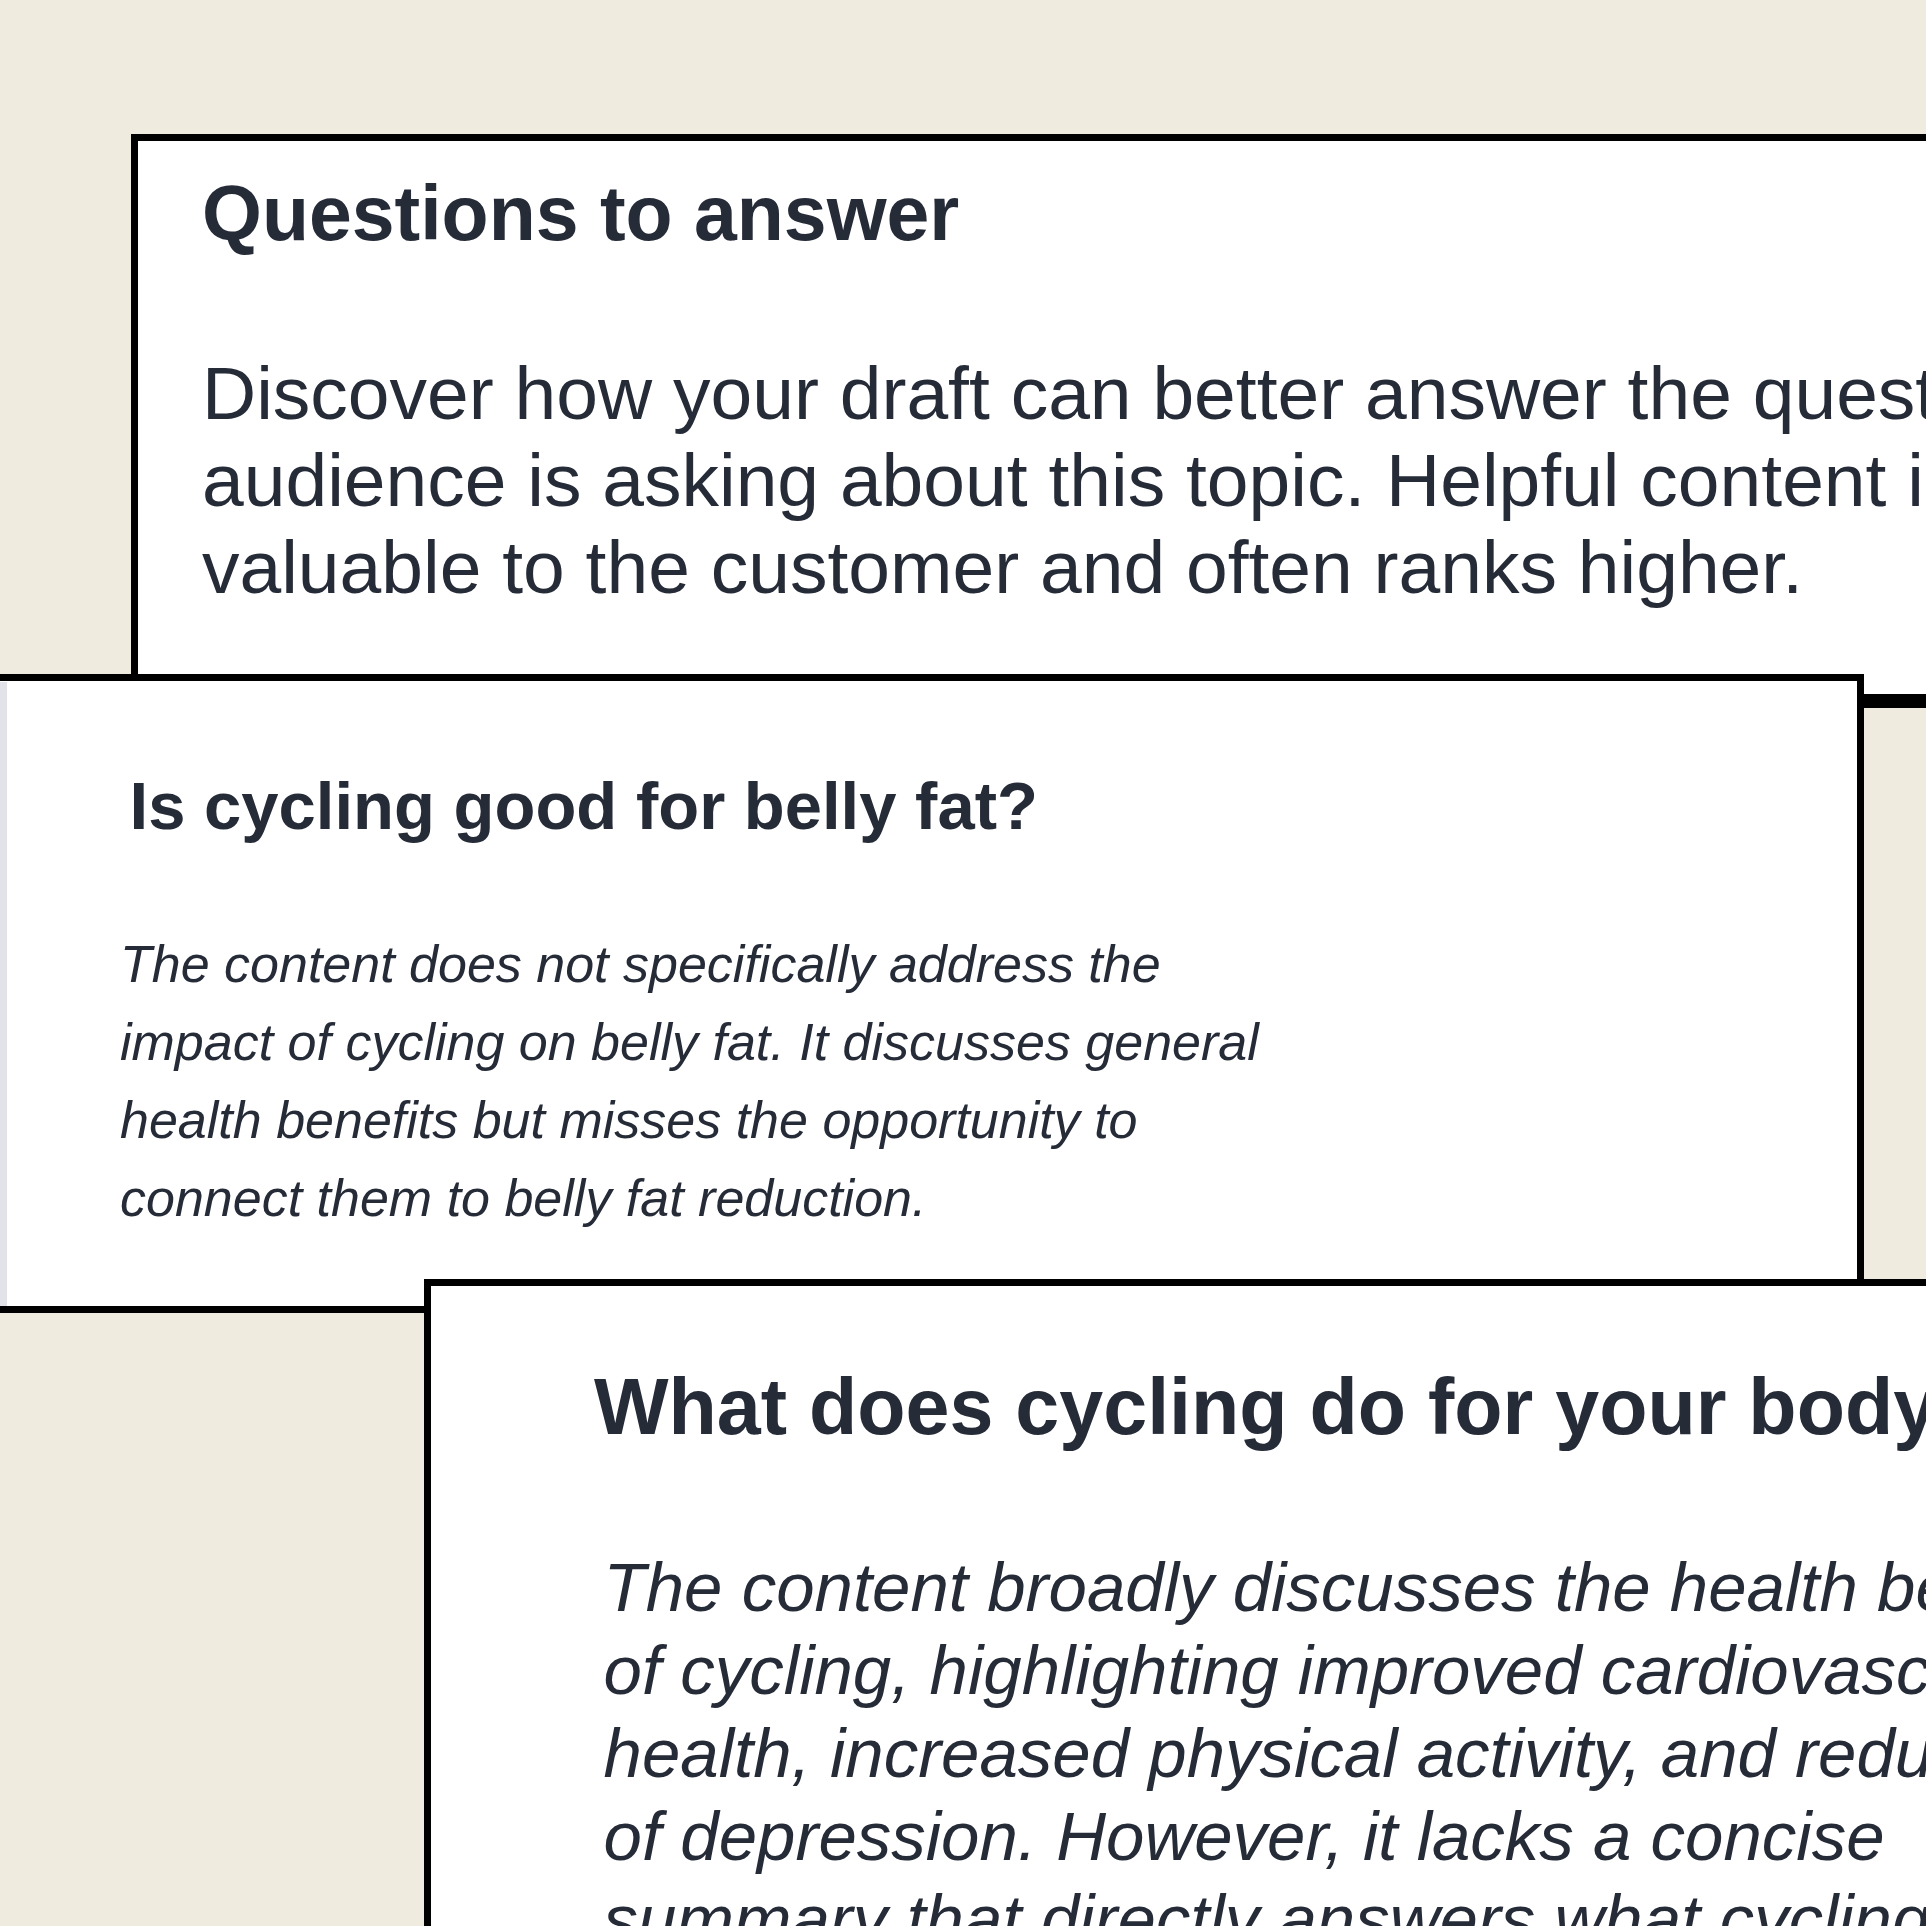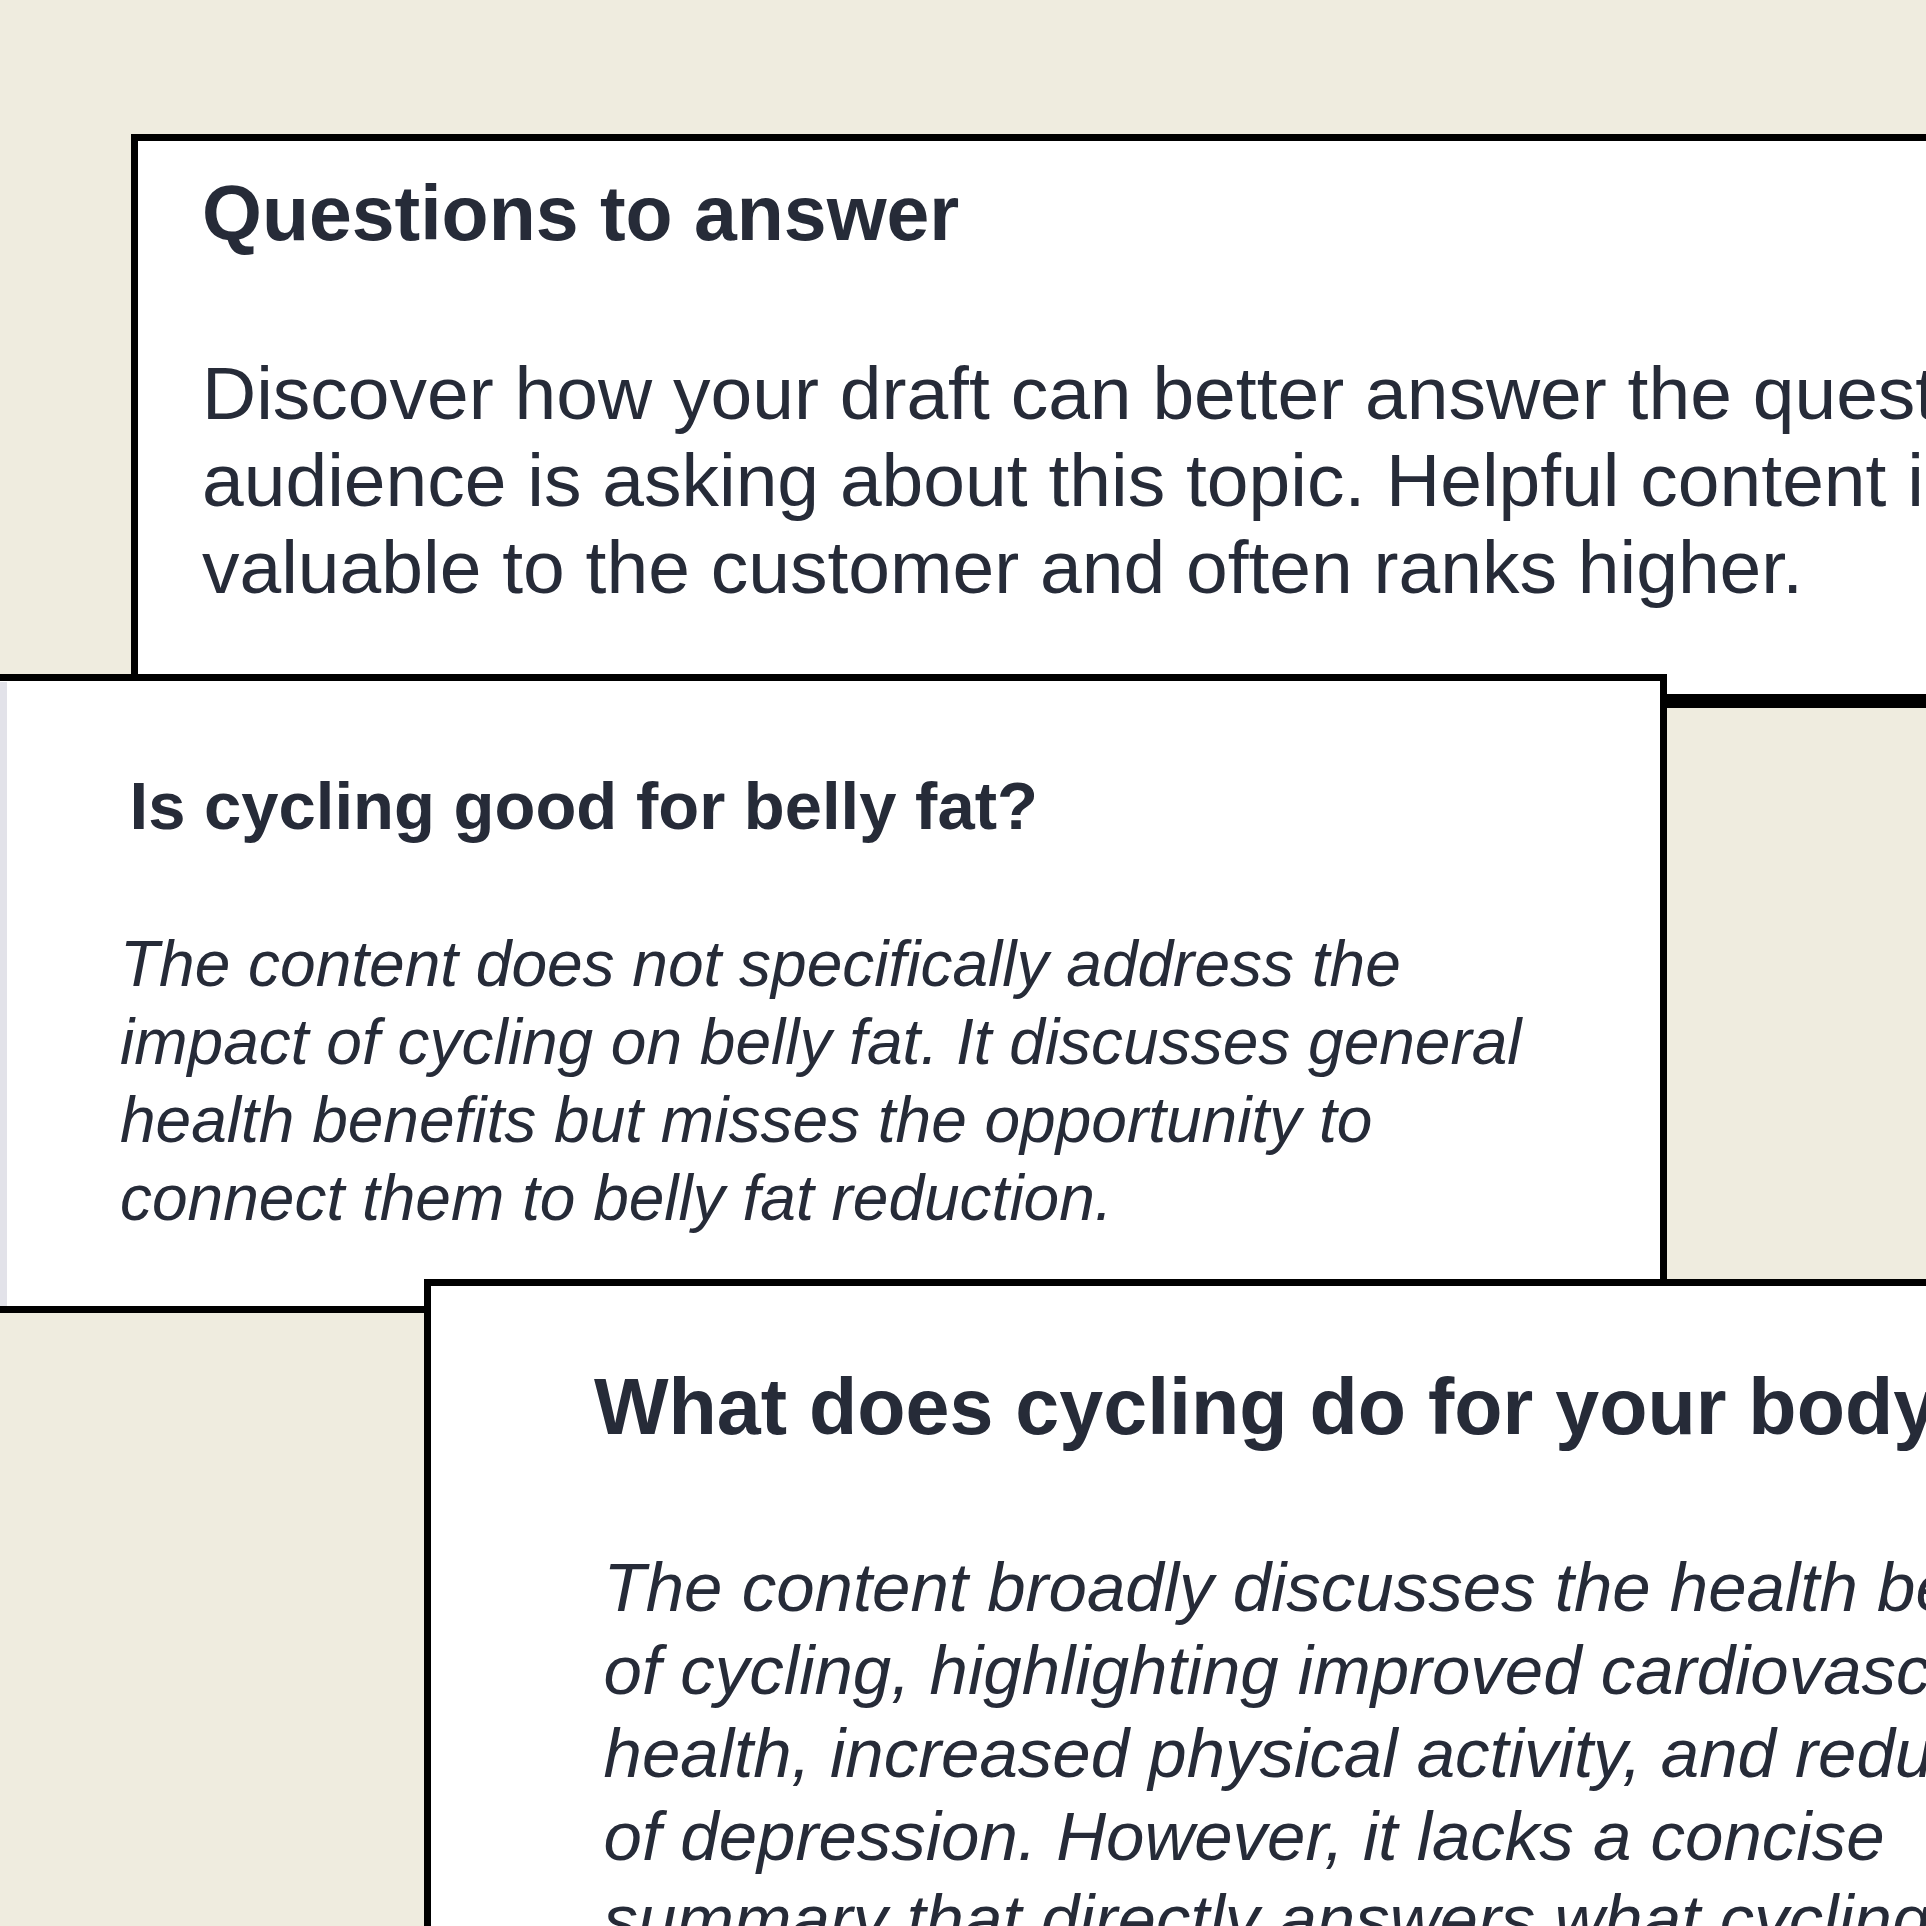--- a/index.html
+++ b/index.html
@@ -51,34 +51,34 @@
   .card-1 p {
     margin-top: 93px;
     font-size: 75px;
     line-height: 87px;
   }
 
   
   .card-2 {
     left: 0px;
     top: 674px;
-    width: 1667px;
+    width: 1864px;
     height: 639px;
     border-left: none;
     padding: 86px 15.4px 0 120px;
     z-index: 2;
   }
   .card-2 h2 {
     font-size: 67px;
     line-height: 78px;
     text-indent: 9.6px;
   }
   .card-2 p {
     margin-top: 80px;
-    font-size: 64px;
+    font-size: 52px;
     line-height: 78px;
     font-style: italic;
   }
 
   
   .edge-strip {
     position: absolute;
     left: 0px;
     top: 682px;
     width: 7px;

